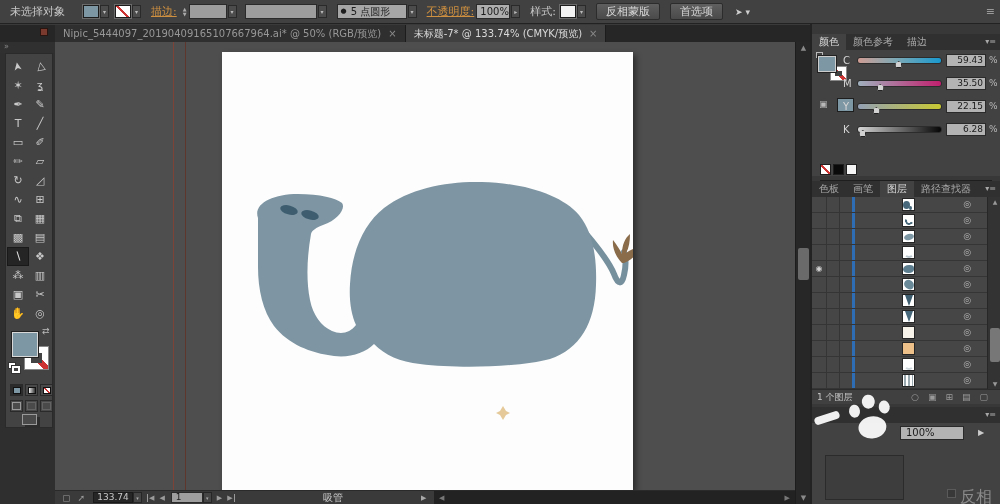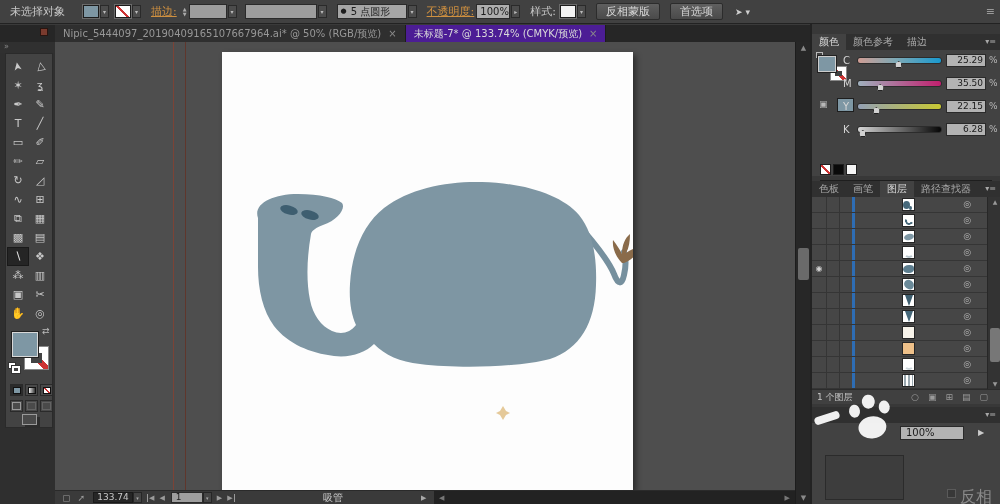--- a/index.html
+++ b/index.html
@@ -17,21 +17,21 @@
   .btn3d { height:17px; background:linear-gradient(#5f5f5f,#4a4a4a); border:1px solid #2c2c2c; border-radius:2px; color:#d8d8d8; font-size:11px; line-height:15px; padding:0 9px; margin-left:10px; white-space:nowrap; }
   .stepper { display:inline-flex; flex-direction:column; margin-left:6px; color:#aaa; font-size:5px; line-height:5px; }
   #panel-dock-toggle { position:absolute; right:5px; top:5px; color:#999; font-size:11px; }
   #pointer-menu { margin-left:12px; color:#cfcfcf; font-size:9px; }
 
   
   #tab-bar { position:absolute; left:0; top:25px; width:810px; height:18px; background:#262626; display:flex; align-items:flex-end; }
   #tab-doc-icon { position:absolute; left:40px; top:3px; width:8px; height:8px; background:#7a3b2e; border:1px solid #2a1510; }
   .tab { height:18px; line-height:18px; padding:0 8px; font-size:10px; color:#979797; background:#2f2f2f; border-right:1px solid #1c1c1c; white-space:nowrap; margin-left:0; display:flex; align-items:center; gap:7px; }
   .tab:first-of-type { margin-left:55px; }
-  .tab.active { background:#4c1d95; color:#dadada; }
+  .tab.active { background:#404040; color:#dadada; }
   .tab .x { color:#8a8a8a; font-size:10px; }
 
   
   #toolbar-col { position:absolute; left:0; top:42px; width:55px; height:462px; background:#2f2f2f; }
   #toolbar-head { position:absolute; left:0; top:0; width:55px; height:11px; background:#303030; color:#8a8a8a; font-size:8px; line-height:10px; padding-left:4px; }
   #tools-panel { position:absolute; left:5px; top:11px; width:48px; height:375px; background:#434343; border:1px solid #2a2a2a; }
   #tools-grid { position:absolute; left:1px; top:3px; width:44px; display:flex; flex-wrap:wrap; }
   .tool { width:22px; height:19px; display:flex; align-items:center; justify-content:center; color:#c9c9c9; font-size:11px; }
   .tool.sel { background:#252525; border:1px solid #191919; color:#e8e8e8; }
   .tool .g { pointer-events:none; }
@@ -387,21 +387,21 @@
         <span class="hole"></span>
       </div>
     <div id="cp-fill" data-name="panel-fill-swatch"></div>
     <span id="cp-cube" data-name="out-of-gamut-cube-icon">▣</span>
     <span id="cp-web-swatch" data-name="closest-web-color-swatch"></span>
     <div id="channels" data-name="cmyk-sliders">
         <div class="ch-row" data-name="channel-row-C" style="top: 4px;">
           <span class="ch-label" data-name="channel-label">C</span>
           <span class="ch-track g-c" data-name="channel-slider"></span>
           <span class="ch-handle" data-name="slider-handle-icon" style="left:83.225px;"></span>
-          <span class="ch-val" data-name="channel-value-field">25.29</span>
+          <span class="ch-val" data-name="channel-value-field">59.43</span>
           <span class="ch-pct" data-name="percent-sign">%</span>
         </div>
         <div class="ch-row" data-name="channel-row-M" style="top: 27px;">
           <span class="ch-label" data-name="channel-label">M</span>
           <span class="ch-track g-m" data-name="channel-slider"></span>
           <span class="ch-handle" data-name="slider-handle-icon" style="left:64.695px;"></span>
           <span class="ch-val" data-name="channel-value-field">35.50</span>
           <span class="ch-pct" data-name="percent-sign">%</span>
         </div>
         <div class="ch-row" data-name="channel-row-Y" style="top: 50px;">

